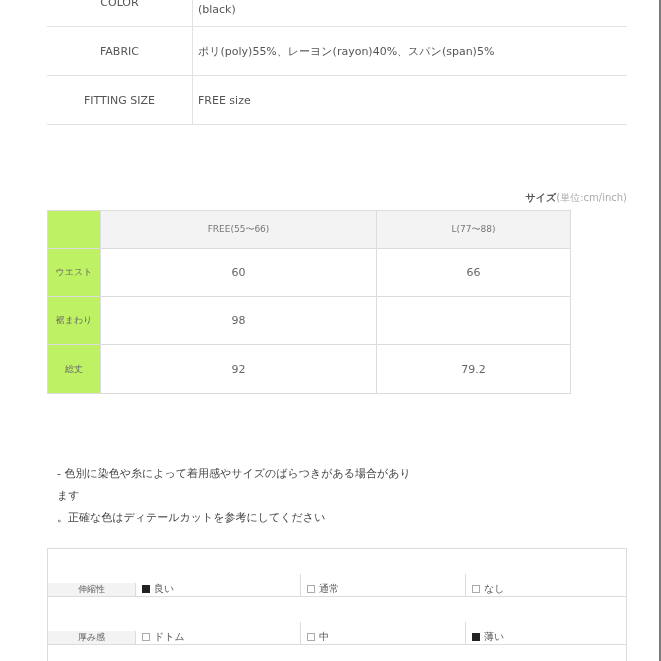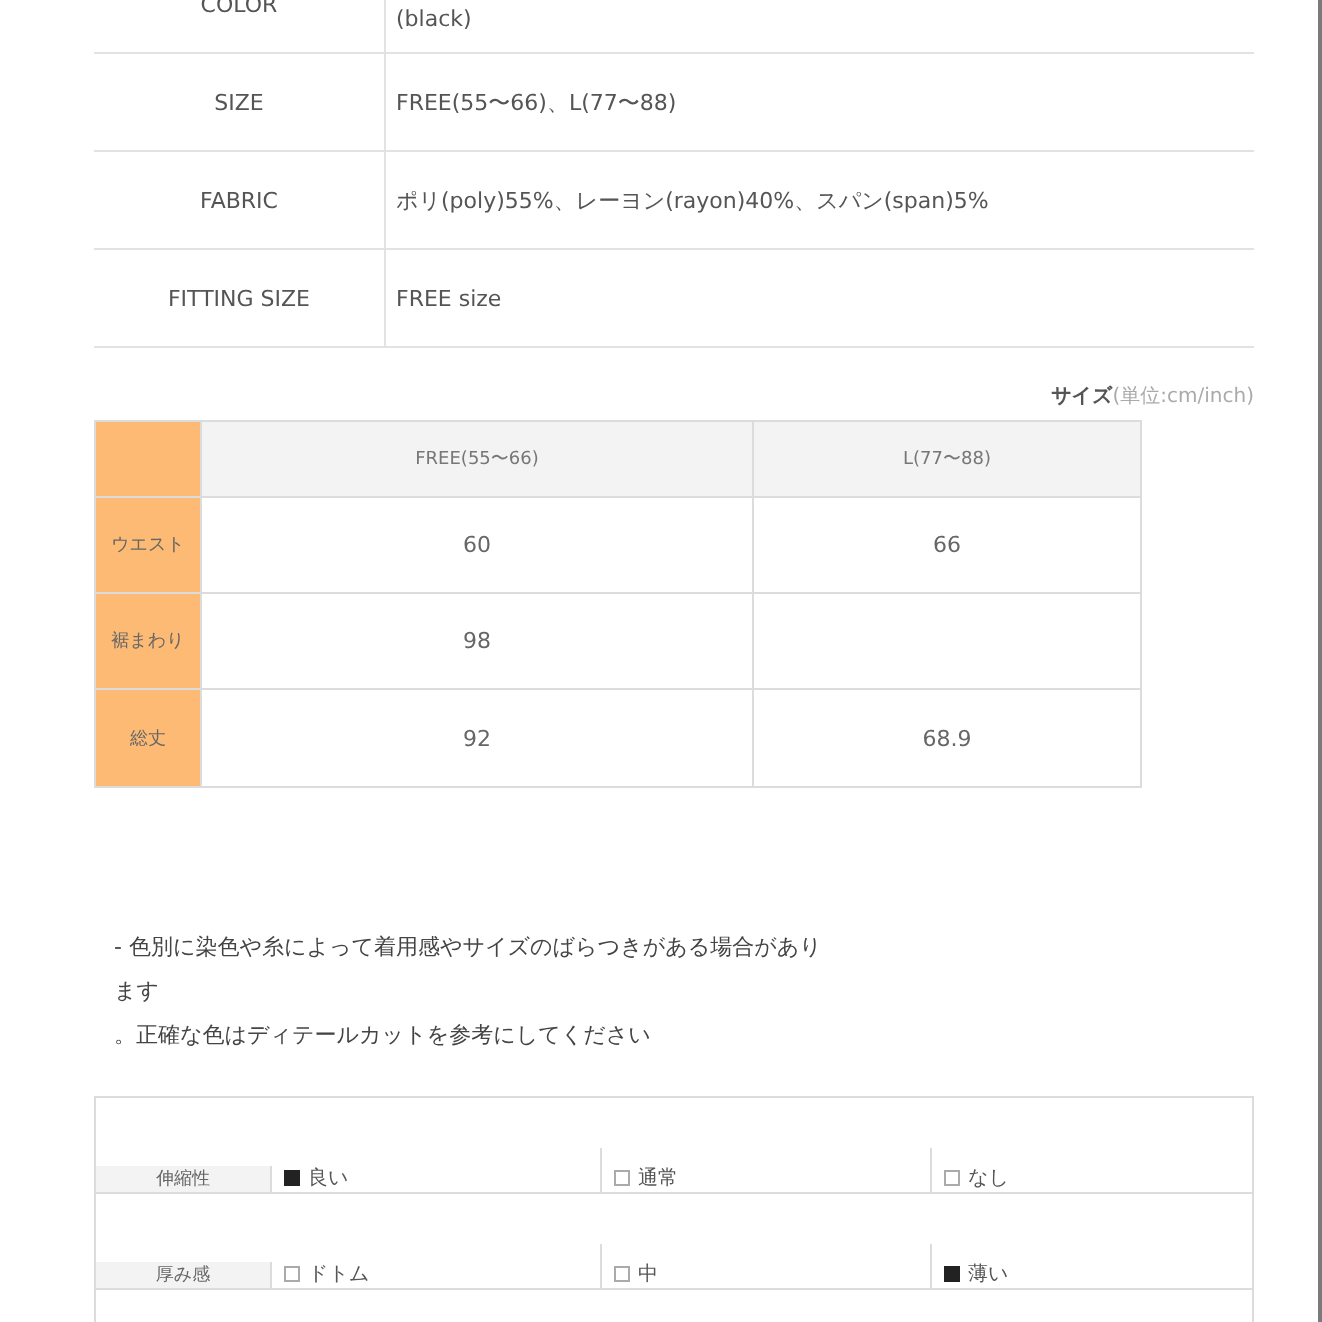--- a/index.html
+++ b/index.html
@@ -39,21 +39,21 @@
     position: absolute; left: 47px; top: 210px; width: 524px;
     border: 1px solid #dcdcdc; box-sizing: border-box;
   }
   .size-row { display: flex; border-bottom: 1px solid #dcdcdc; height: 48px; box-sizing: border-box; }
   .size-row:last-child { border-bottom: none; }
   .size-row.header { height: 38px; background: #f3f3f3; }
   .size-cell {
     display: flex; align-items: center; justify-content: center;
     font-size: 10px; color: #666; box-sizing: border-box;
   }
-  .size-cell.rowhead { width: 53px; flex: none; background: #fdba74; border-right: 1px solid #dcdcdc; font-size: 9px; }
+  .size-cell.rowhead { width: 53px; flex: none; background: #bef264; border-right: 1px solid #dcdcdc; font-size: 9px; }
   .size-cell.col1 { width: 276px; flex: none; border-right: 1px solid #dcdcdc; font-size: 11px; }
   .size-cell.col2 { flex: 1; font-size: 11px; }
   .size-row.header .size-cell.col1, .size-row.header .size-cell.col2 { font-size: 9px; color: #777; }
   
   .notes {
     position: absolute; left: 57px; top: 463px; font-size: 11px; color: #444;
     line-height: 22px;
   }
   
   .attr-table {
@@ -83,24 +83,20 @@
 <div class="right-rule"></div>
 
 <div class="spec">
   <div class="spec-row">
     <div class="spec-label">COLOR</div>
     <div class="spec-value two-line">
       <span>(black)</span>
     </div>
   </div>
   <div class="spec-row">
-    <div class="spec-label">SIZE</div>
-    <div class="spec-value">FREE(55〜66)、L(77〜88)</div>
-  </div>
-  <div class="spec-row">
     <div class="spec-label">FABRIC</div>
     <div class="spec-value">ポリ(poly)55%、レーヨン(rayon)40%、スパン(span)5%</div>
   </div>
   <div class="spec-row">
     <div class="spec-label">FITTING SIZE</div>
     <div class="spec-value">FREE size</div>
   </div>
 </div>
 
 <div class="size-caption">
@@ -118,21 +114,21 @@
     <div class="size-cell col1">60</div>
     <div class="size-cell col2">66</div>
   </div>
   <div class="size-row">
     <div class="size-cell rowhead">裾まわり</div>
     <div class="size-cell col1">98</div>
   </div>
   <div class="size-row">
     <div class="size-cell rowhead">総丈</div>
     <div class="size-cell col1">92</div>
-    <div class="size-cell col2">68.9</div>
+    <div class="size-cell col2">79.2</div>
   </div>
 </div>
 
 <div class="notes">
   <div>- 色別に染色や糸によって着用感やサイズのばらつきがある場合があり</div>
   <div>ます</div>
   <div>。正確な色はディテールカットを参考にしてください</div>
 </div>
 
 <div class="attr-table">

